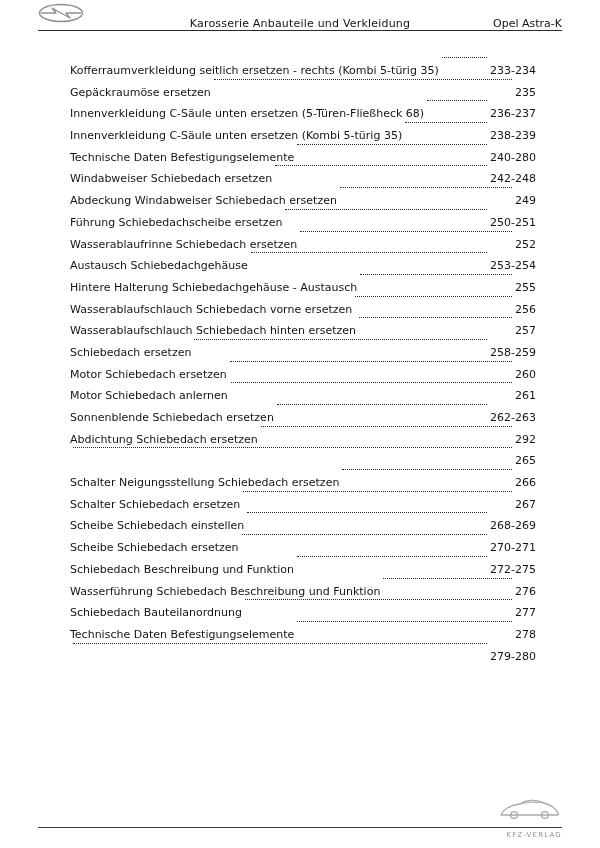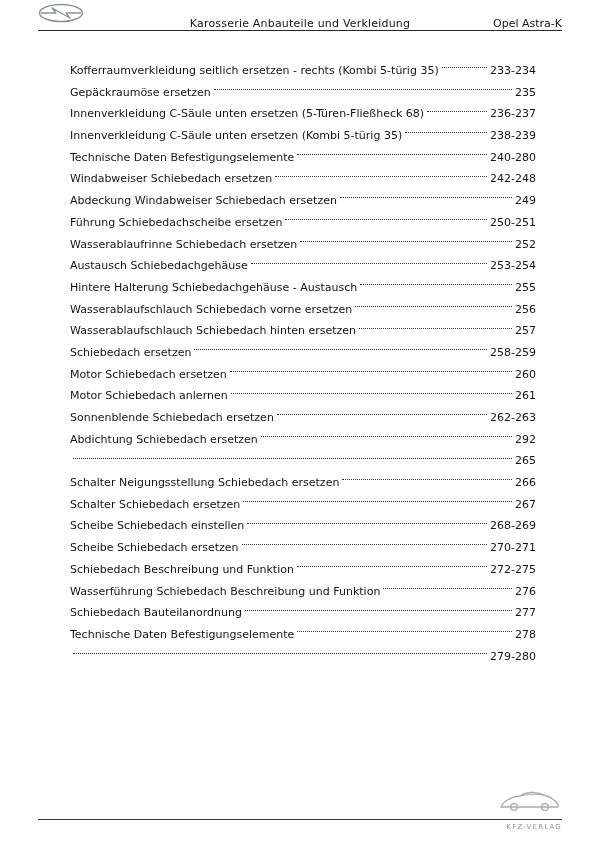--- a/index.html
+++ b/index.html
@@ -47,21 +47,21 @@
   }
   
   .toc {
     position: absolute;
     top: 60px;
     left: 70px;
     right: 64px;
   }
   .toc-row {
     display: flex;
-    align-items: center;
+    align-items: flex-start;
     height: 21.7px;
     font-size: 11px;
     line-height: 21.7px;
     white-space: nowrap;
   }
   .toc-label {
     flex: 0 0 auto;
   }
   .leader {
     flex: 1 1 auto;
@@ -71,21 +71,21 @@
     min-width: 12px;
   }
   .toc-pages {
     flex: 0 0 auto;
   }
   
   .footer {
     position: absolute;
     left: 38px;
     right: 38px;
-    bottom: 28px;
+    bottom: 20px;
     border-top: 1.5px solid #3a3a3a;
     height: 0;
   }
   .footer .car-logo {
     position: absolute;
     right: 2px;
     bottom: 3px;
   }
   .footer .publisher {
     position: absolute;

